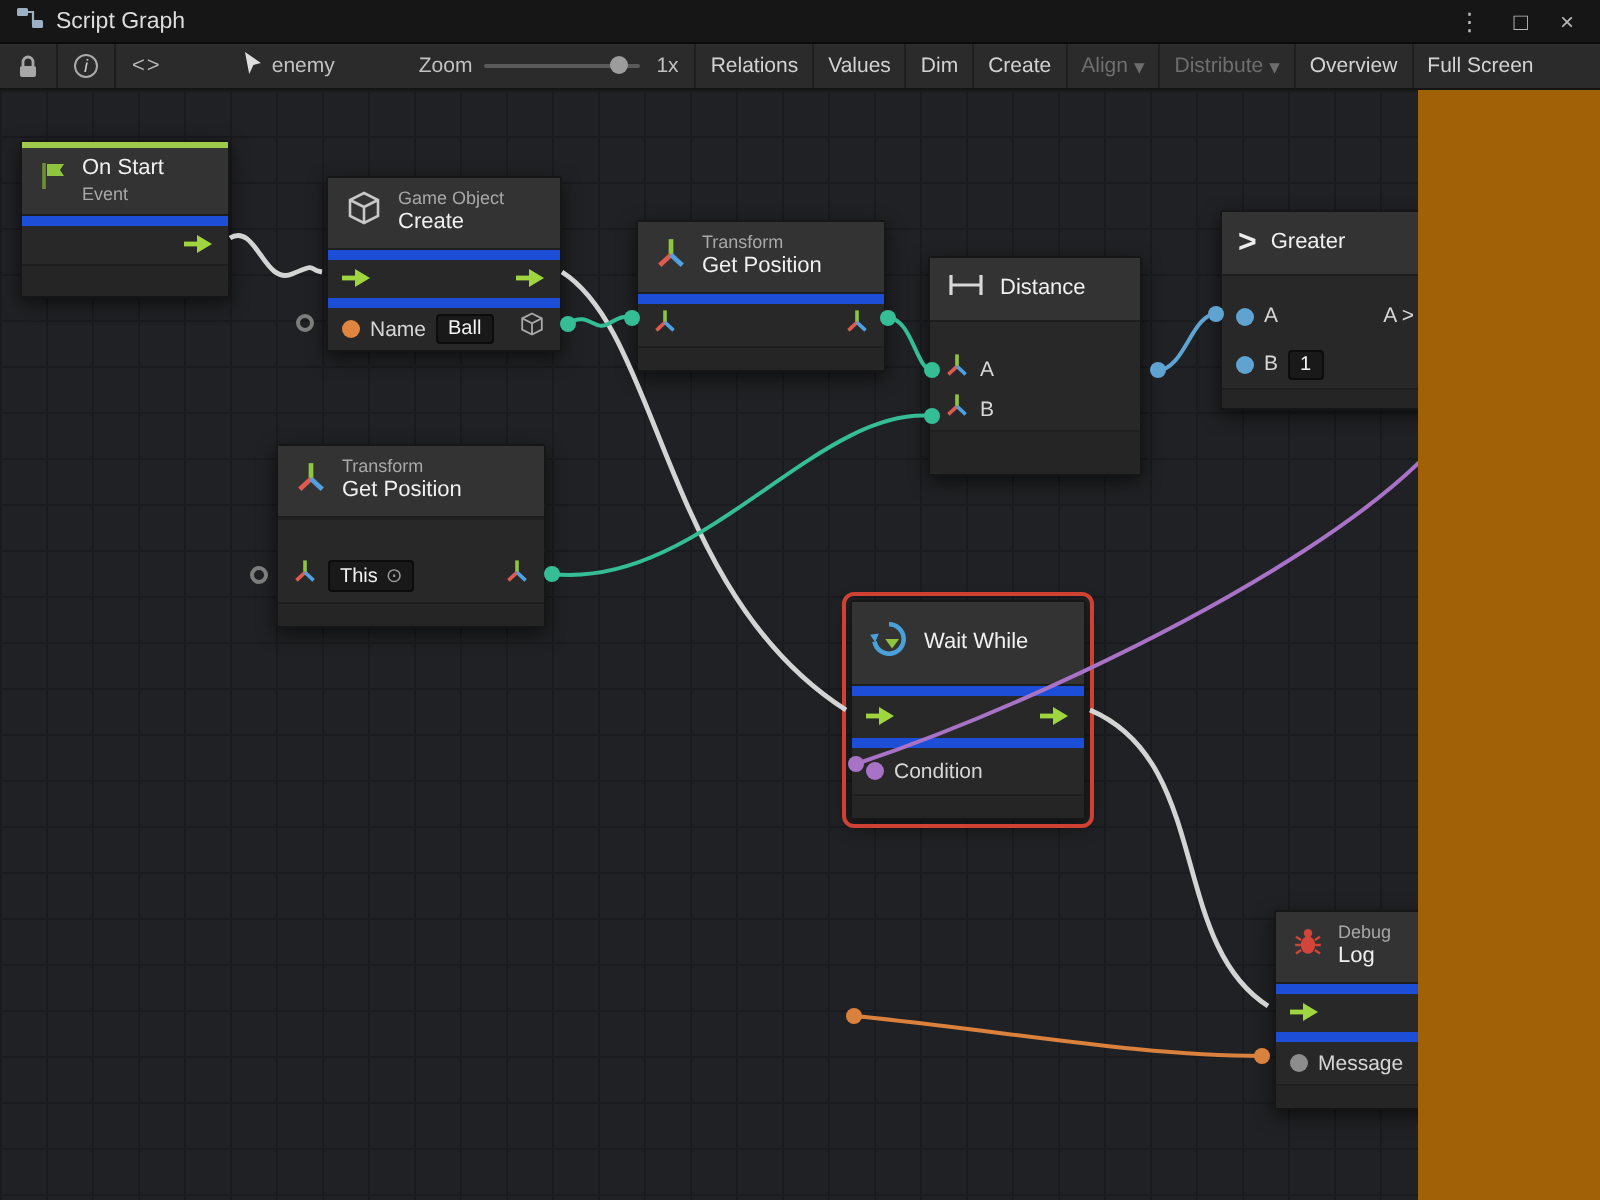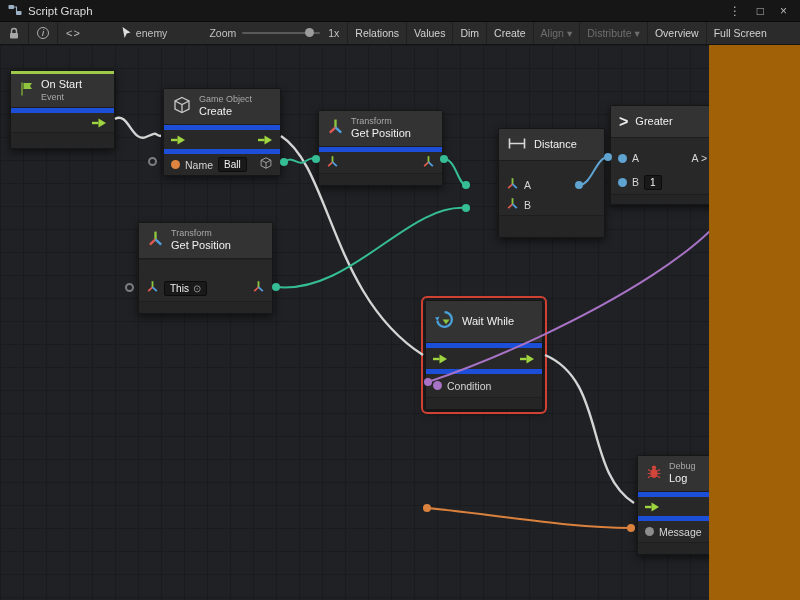--- a/index.html
+++ b/index.html
@@ -235,21 +235,21 @@
               <use href="#axis-sym"></use>
             </svg></span>
         <span class="flex1"></span>
         <span><svg width="13" height="13">
               <use href="#axis-sym"></use>
             </svg></span>
       </div>
       <div class="nfoot f12"></div>
     </div>
 
-    <div class="node" style="left:498px;top:83px;width:107px;height:110px">
+    <div class="node" style="left:464px;top:83px;width:107px;height:110px">
       <div class="nhead h32">
         <span>
           <svg width="20" height="13" viewBox="0 0 20 13" stroke="#d8d8d8" stroke-width="1.6" fill="none">
             <path d="M2.5 1.5v10M17.5 1.5v10M2.5 6.5h15"></path>
           </svg>
         </span>
         <div class="ntitle">Distance</div>
       </div>
       <div class="nspacer14"></div>
       <div class="nrow r20" style="border-top:none">

